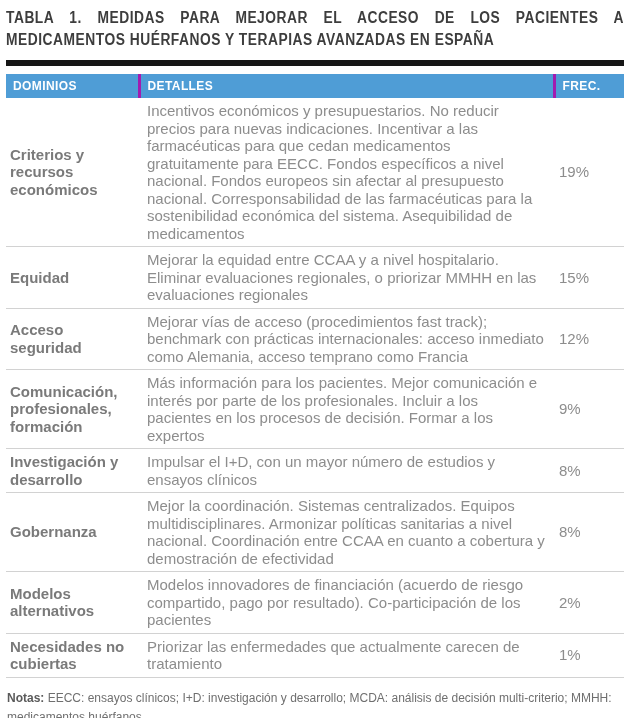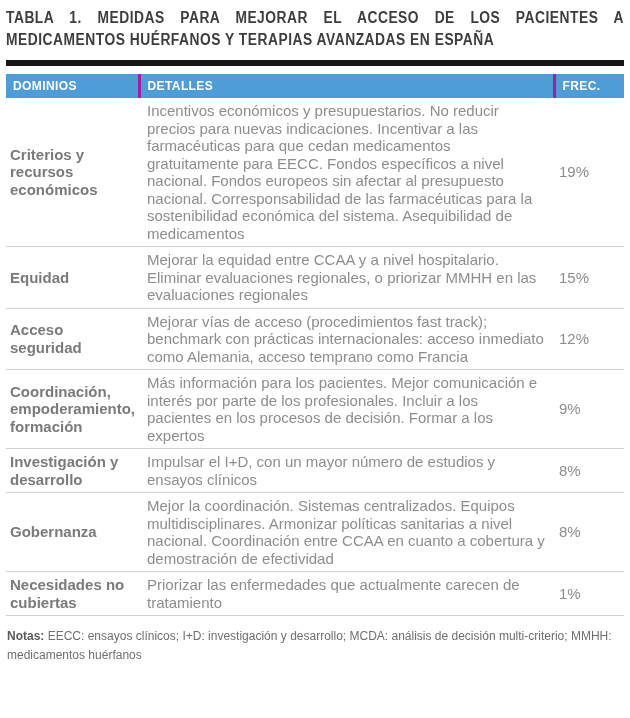--- a/index.html
+++ b/index.html
@@ -126,35 +126,40 @@
         <td class="domain">Equidad</td>
         <td class="details">Mejorar la equidad entre CCAA y a nivel hospitalario. Eliminar evalua­ciones regionales, o priorizar MMHH en las evaluaciones regionales</td>
         <td class="freq">15%</td>
       </tr>
       <tr>
         <td class="domain">Acceso seguridad</td>
         <td class="details">Mejorar vías de acceso (procedimientos fast track); benchmark con prácticas internacionales: acceso inmediato como Alemania, acceso temprano como Francia</td>
         <td class="freq">12%</td>
       </tr>
       <tr>
-        <td class="domain">Coordinación, empoderamiento, formación</td>
+        <td class="domain">Comunicación, profesionales, formación</td>
         <td class="details">Más información para los pacientes. Mejor comunicación e interés por parte de los profesionales. Incluir a los pacientes en los procesos de decisión. Formar a los expertos</td>
         <td class="freq">9%</td>
       </tr>
       <tr>
         <td class="domain">Investigación y desarrollo</td>
         <td class="details">Impulsar el I+D, con un mayor número de estudios y ensayos clínicos</td>
         <td class="freq">8%</td>
       </tr>
       <tr>
         <td class="domain">Gobernanza</td>
         <td class="details">Mejor la coordinación. Sistemas centralizados. Equipos multidisciplina­res. Armonizar políticas sanitarias a nivel nacional. Coordinación entre CCAA en cuanto a cobertura y demostración de efectividad</td>
         <td class="freq">8%</td>
       </tr>
       <tr>
+        <td class="domain">Modelos alternativos</td>
+        <td class="details">Modelos innovadores de financiación (acuerdo de riesgo compartido, pago por resultado). Co-participación de los pacientes</td>
+        <td class="freq">2%</td>
+      </tr>
+      <tr>
         <td class="domain">Necesidades no cubiertas</td>
         <td class="details">Priorizar las enfermedades que actualmente carecen de tratamiento</td>
         <td class="freq">1%</td>
       </tr>
     </tbody>
   </table>
 
   <p class="notes"><b>Notas:</b> <span>EECC: ensayos clínicos; I+D: investigación y desarrollo; MCDA: análisis de decisión multi-criterio; MMHH: medicamentos huérfanos</span></p>
 
 </div>

